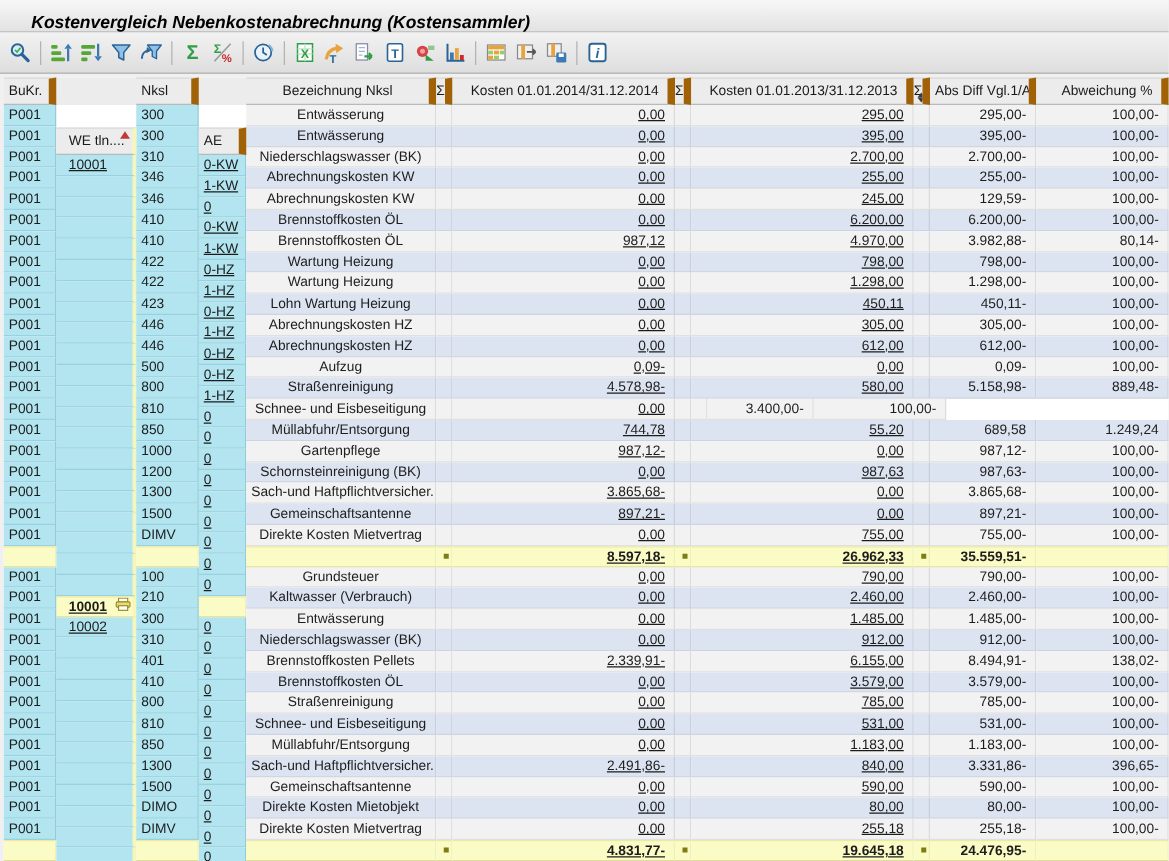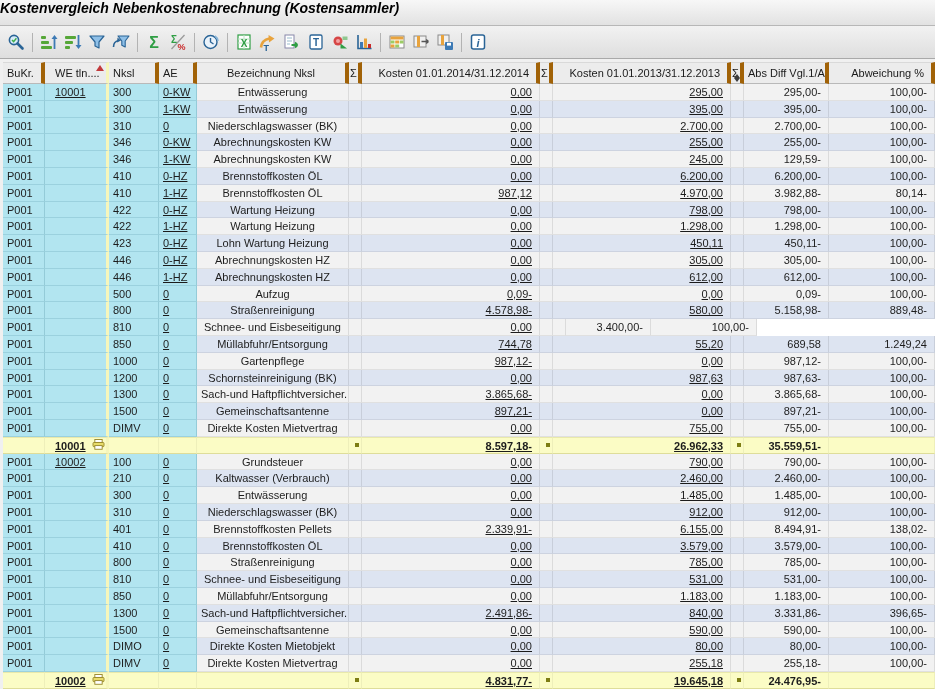--- a/index.html
+++ b/index.html
@@ -1,48 +1,48 @@
 <!DOCTYPE html>
 <html><head>
 <meta charset="utf-8">
 <style>
   * { margin:0; padding:0; box-sizing:border-box; }
   html,body { width:935px; height:689px; overflow:hidden;
     font-family:"Liberation Sans", sans-serif; background:#f0f0f0; }
 
   
-  .title-bar { height:26px; display:flex; align-items:flex-start; padding-left:0;
+  .title-bar { height:26px; display:flex; align-items:flex-end; padding-left:25px;
     background:linear-gradient(#f7f7f7,#e2e2e2); border-bottom:1px solid #b7b7b7; }
   .title-bar h1 { font-size:14px; font-weight:bold; font-style:italic; color:#000; }
 
   
   .toolbar { height:33px; display:flex; align-items:center; padding:0 4px;
     background:linear-gradient(#f2f2f2,#dedede); border-bottom:1px solid #a9a9a9; }
   .tb-btn { width:24px; height:24px; border:none; background:transparent; padding:2px;
     display:inline-flex; align-items:center; justify-content:center; cursor:pointer; }
   .tb-btn svg { width:18px; height:18px; display:block; }
   .tb-sep { width:1px; height:19px; background:#b3b3b3; margin:0 4px; }
 
   
   .grid { margin-left:3px; background:#fff; }
   .row { display:flex; height:16.8px; line-height:16.5px; font-size:11px; color:#1d1d1d; }
   .cell { height:100%; overflow:hidden; white-space:nowrap;
     border-right:1px solid rgba(0,0,0,0.09); border-bottom:1px solid rgba(0,0,0,0.07);
     padding:0 4px; }
   
-  .c0{width:42px;} .c1{width:64px; border-right:3px solid #f6f6bb !important; padding-left:10px;}
-  .c2{width:50px;} .c3{width:38px;} .c4{width:152px;text-align:center;}
+  .c0{width:42px;} .c1{width:64px; border-right:3px solid #f6f6bb !important; padding-left:10px;margin-top:40px;}
+  .c2{width:50px;} .c3{width:38px;margin-top:40px;} .c4{width:152px;text-align:center;}
   .c5{width:13px; padding:0;} .c6{width:178px;} .c7{width:13px; padding:0;}
   .c8{width:178px;} .c9{width:13px; padding:0;} .c10{width:85px;} .c11{width:106px;}
   .num { text-align:right; padding-right:7px; }
   .ctr { text-align:center; }
 
   
   .hdr { height:22px; line-height:21px; background:#ececec; color:#1a1a1a; }
-  .hdr .cell { border-right:4px solid #a16207; border-bottom:1px solid #b9b9b9;
+  .hdr .cell { border-right:6px solid #a16207; border-bottom:1px solid #b9b9b9;
     border-top:1px solid #d9d9d9; background:#ececec; position:relative; }
   .sort-tri { position:absolute; top:2px; right:2px; width:0; height:0;
     border-left:4px solid transparent; border-right:4px solid transparent;
     border-bottom:6px solid #c2393b; }
   .ud { position:absolute; left:3px; bottom:1px; display:flex; flex-direction:column; gap:0px; }
   .ud i { display:block; width:0; height:0; border-left:3px solid transparent; border-right:3px solid transparent; }
   .ud .u { border-bottom:4px solid #3c3c3c; }
   .ud .d { border-top:4px solid #3c3c3c; }
 
   

